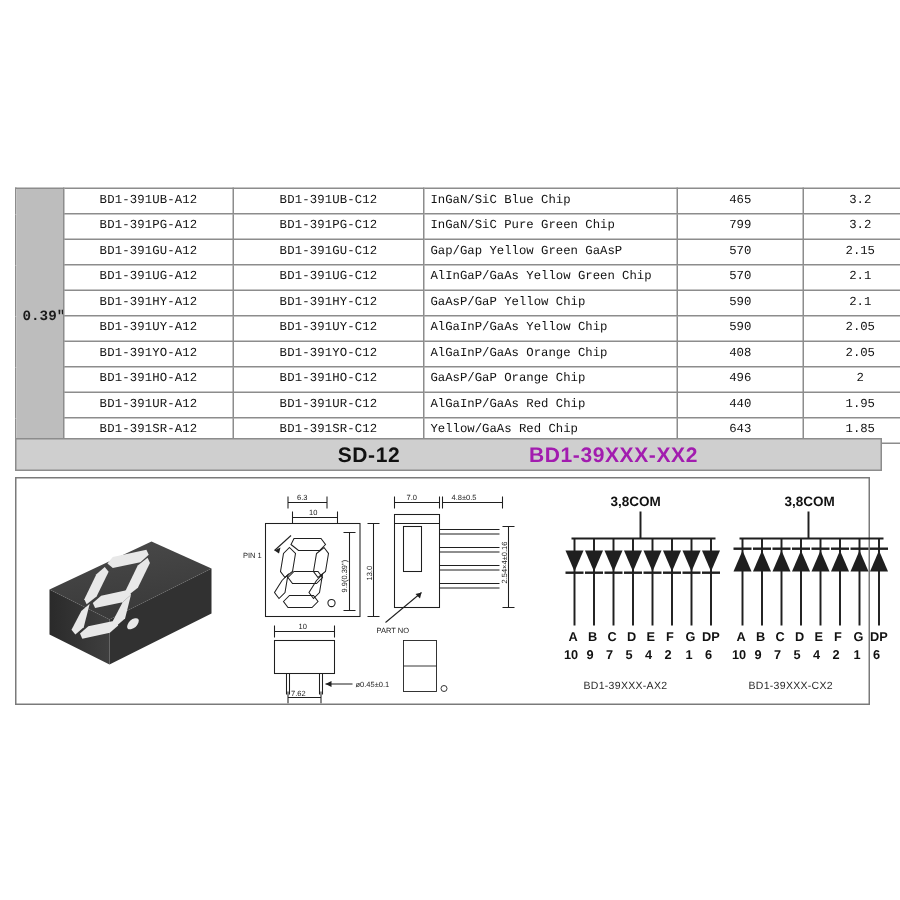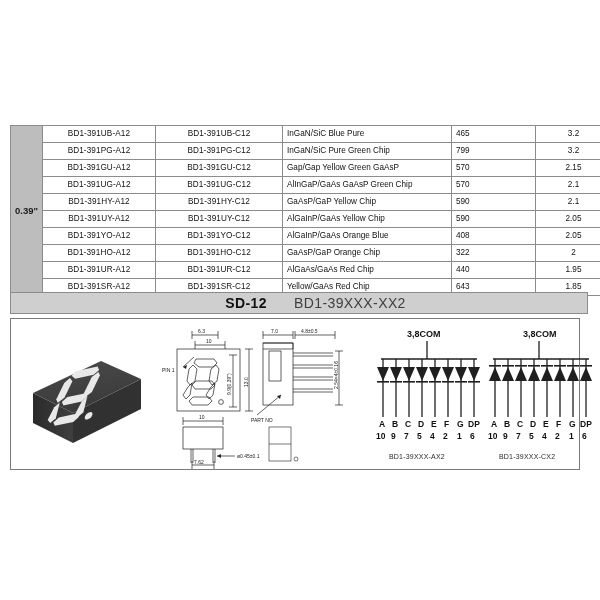--- a/index.html
+++ b/index.html
@@ -12,46 +12,46 @@
 
   
   .spec-table{
     position:absolute;left:10px;top:125px;width:580px;
     border-collapse:collapse;table-layout:fixed;
     font-size:8.2px;color:#111;
   }
   .spec-table td{
     border:1px solid #8c8c8c;
     height:16px;line-height:16px;padding:0 4px;
-    background:#ffffff;white-space:nowrap;overflow:hidden;
+    background:#ffffff;white-space:nowrap;overflow:hidden;font-family:Liberation Mono, monospace;
   }
   .c-size{
     width:23px;background:#bdbdbd !important;border:1px solid #8c8c8c;
     text-align:center;font-weight:bold;font-size:9.5px;color:#1b1b1b;
   }
   .c-pa   {width:104px;text-align:center;letter-spacing:.1px;}
   .c-pc   {width:118px;text-align:center;letter-spacing:.1px;margin-top:40px;}
   .c-desc {width:160px;text-align:left;padding-left:7px;}
-  .c-wl   {width:75px;}
+  .c-wl   {width:75px;text-align:center;}
   .c-vf   {width:67px;text-align:center;}
 
   
   .banner{
     position:absolute;left:10px;top:292px;width:578px;height:22px;
     background:#cfcfcf;border:1px solid #8c8c8c;
     box-sizing:border-box;
   }
   .banner-sd{
     position:absolute;left:175px;top:2px;width:120px;
     text-align:center;font-size:14px;font-weight:bold;color:#111;
     letter-spacing:.4px;
   }
   .banner-pn{
     position:absolute;left:283px;top:2px;width:230px;
-    text-align:left;font-size:14px;font-weight:normal;color:#404040;
+    text-align:center;font-size:14px;font-weight:bold;color:#a21caf;
     letter-spacing:.4px;
   }
 
   
   .panel{
     position:absolute;left:10px;top:318px;width:570px;height:152px;
     background:#ffffff;border:1px solid #7a7a7a;box-sizing:border-box;
   }
 
   
@@ -74,21 +74,21 @@
 <body>
 
 <div class="sheet">
 
   <table class="spec-table">
     <tbody>
       <tr>
         <td class="c-size" rowspan="10">0.39"</td>
         <td class="c-pa">BD1-391UB-A12</td>
         <td class="c-pc">BD1-391UB-C12</td>
-        <td class="c-desc">InGaN/SiC  Blue Pure</td>
+        <td class="c-desc">InGaN/SiC  Blue Chip</td>
         <td class="c-wl">465</td>
         <td class="c-vf">3.2</td>
 
       </tr>
       <tr>
         <td class="c-pa">BD1-391PG-A12</td>
         <td class="c-pc">BD1-391PG-C12</td>
         <td class="c-desc">InGaN/SiC Pure Green Chip</td>
         <td class="c-wl">799</td>
         <td class="c-vf">3.2</td>
@@ -98,21 +98,21 @@
         <td class="c-pa">BD1-391GU-A12</td>
         <td class="c-pc">BD1-391GU-C12</td>
         <td class="c-desc">Gap/Gap Yellow Green  GaAsP</td>
         <td class="c-wl">570</td>
         <td class="c-vf">2.15</td>
 
       </tr>
       <tr>
         <td class="c-pa">BD1-391UG-A12</td>
         <td class="c-pc">BD1-391UG-C12</td>
-        <td class="c-desc">AlInGaP/GaAs GaAsP Green Chip</td>
+        <td class="c-desc">AlInGaP/GaAs Yellow Green Chip</td>
         <td class="c-wl">570</td>
         <td class="c-vf">2.1</td>
 
       </tr>
       <tr>
         <td class="c-pa">BD1-391HY-A12</td>
         <td class="c-pc">BD1-391HY-C12</td>
         <td class="c-desc">GaAsP/GaP Yellow  Chip</td>
         <td class="c-wl">590</td>
         <td class="c-vf">2.1</td>
@@ -122,37 +122,37 @@
         <td class="c-pa">BD1-391UY-A12</td>
         <td class="c-pc">BD1-391UY-C12</td>
         <td class="c-desc">AlGaInP/GaAs Yellow  Chip</td>
         <td class="c-wl">590</td>
         <td class="c-vf">2.05</td>
 
       </tr>
       <tr>
         <td class="c-pa">BD1-391YO-A12</td>
         <td class="c-pc">BD1-391YO-C12</td>
-        <td class="c-desc">AlGaInP/GaAs Orange  Blue</td>
+        <td class="c-desc">AlGaInP/GaAs Orange  Chip</td>
         <td class="c-wl">408</td>
         <td class="c-vf">2.05</td>
 
       </tr>
       <tr>
         <td class="c-pa">BD1-391HO-A12</td>
         <td class="c-pc">BD1-391HO-C12</td>
         <td class="c-desc">GaAsP/GaP Orange  Chip</td>
-        <td class="c-wl">322</td>
+        <td class="c-wl">496</td>
         <td class="c-vf">2</td>
 
       </tr>
       <tr>
         <td class="c-pa">BD1-391UR-A12</td>
         <td class="c-pc">BD1-391UR-C12</td>
-        <td class="c-desc">AlGaAs/GaAs Red  Chip</td>
+        <td class="c-desc">AlGaInP/GaAs Red  Chip</td>
         <td class="c-wl">440</td>
         <td class="c-vf">1.95</td>
 
       </tr>
       <tr>
         <td class="c-pa">BD1-391SR-A12</td>
         <td class="c-pc">BD1-391SR-C12</td>
         <td class="c-desc">Yellow/GaAs Red Chip</td>
         <td class="c-wl">643</td>
         <td class="c-vf">1.85</td>

